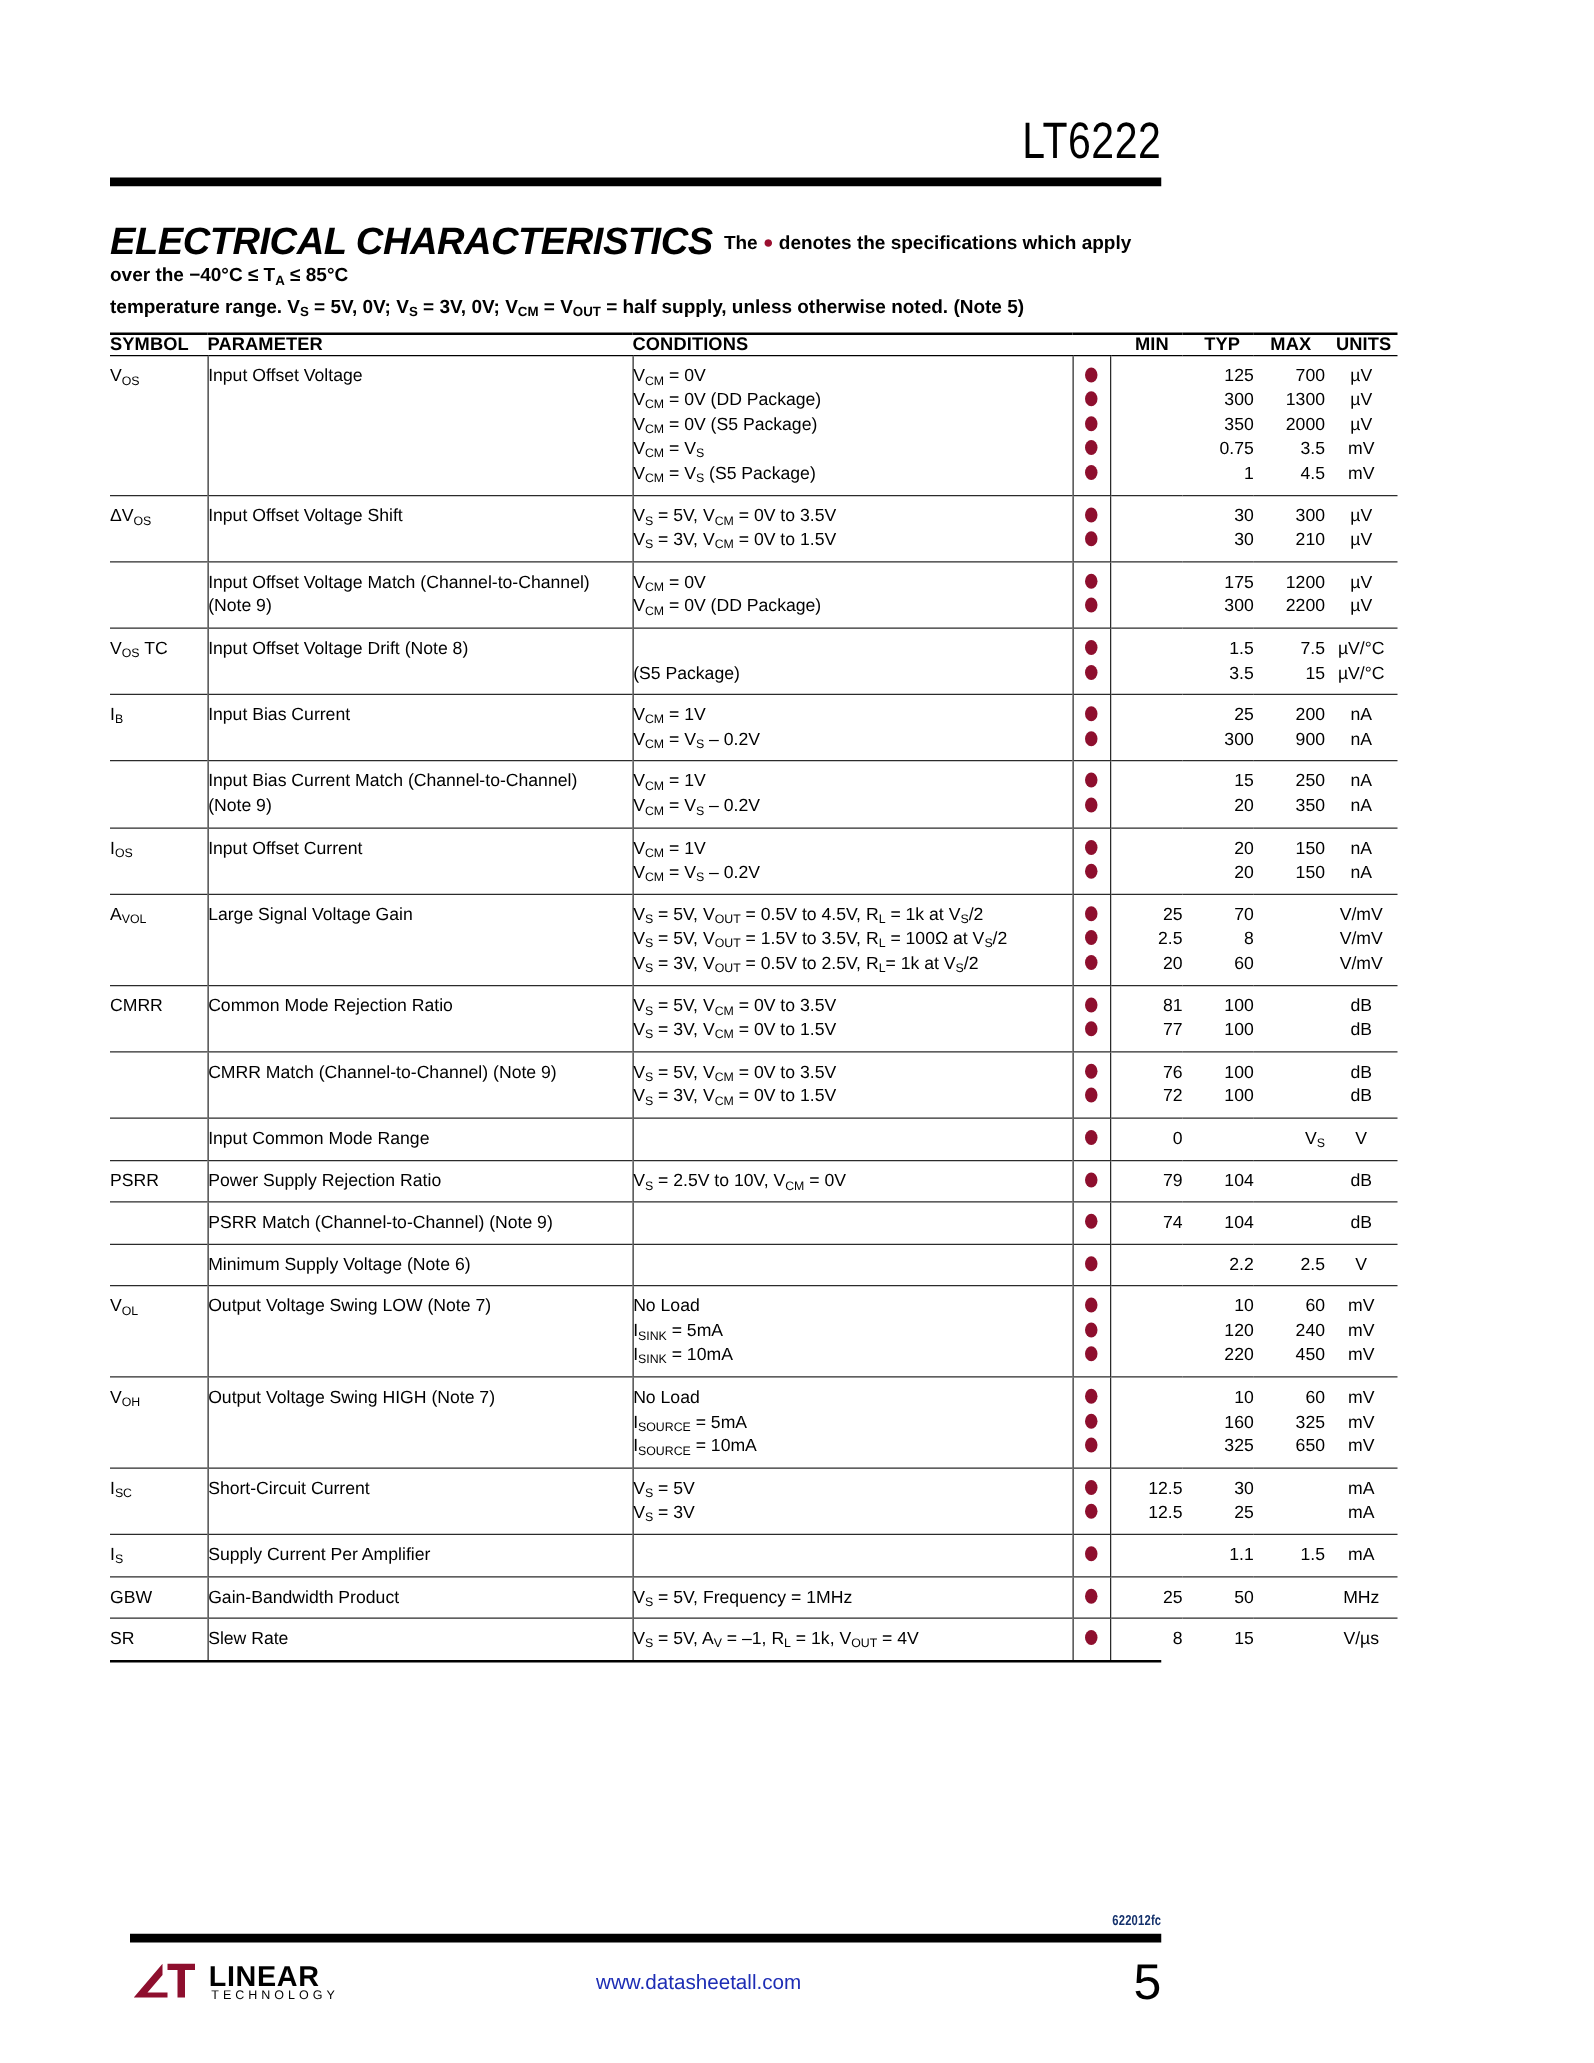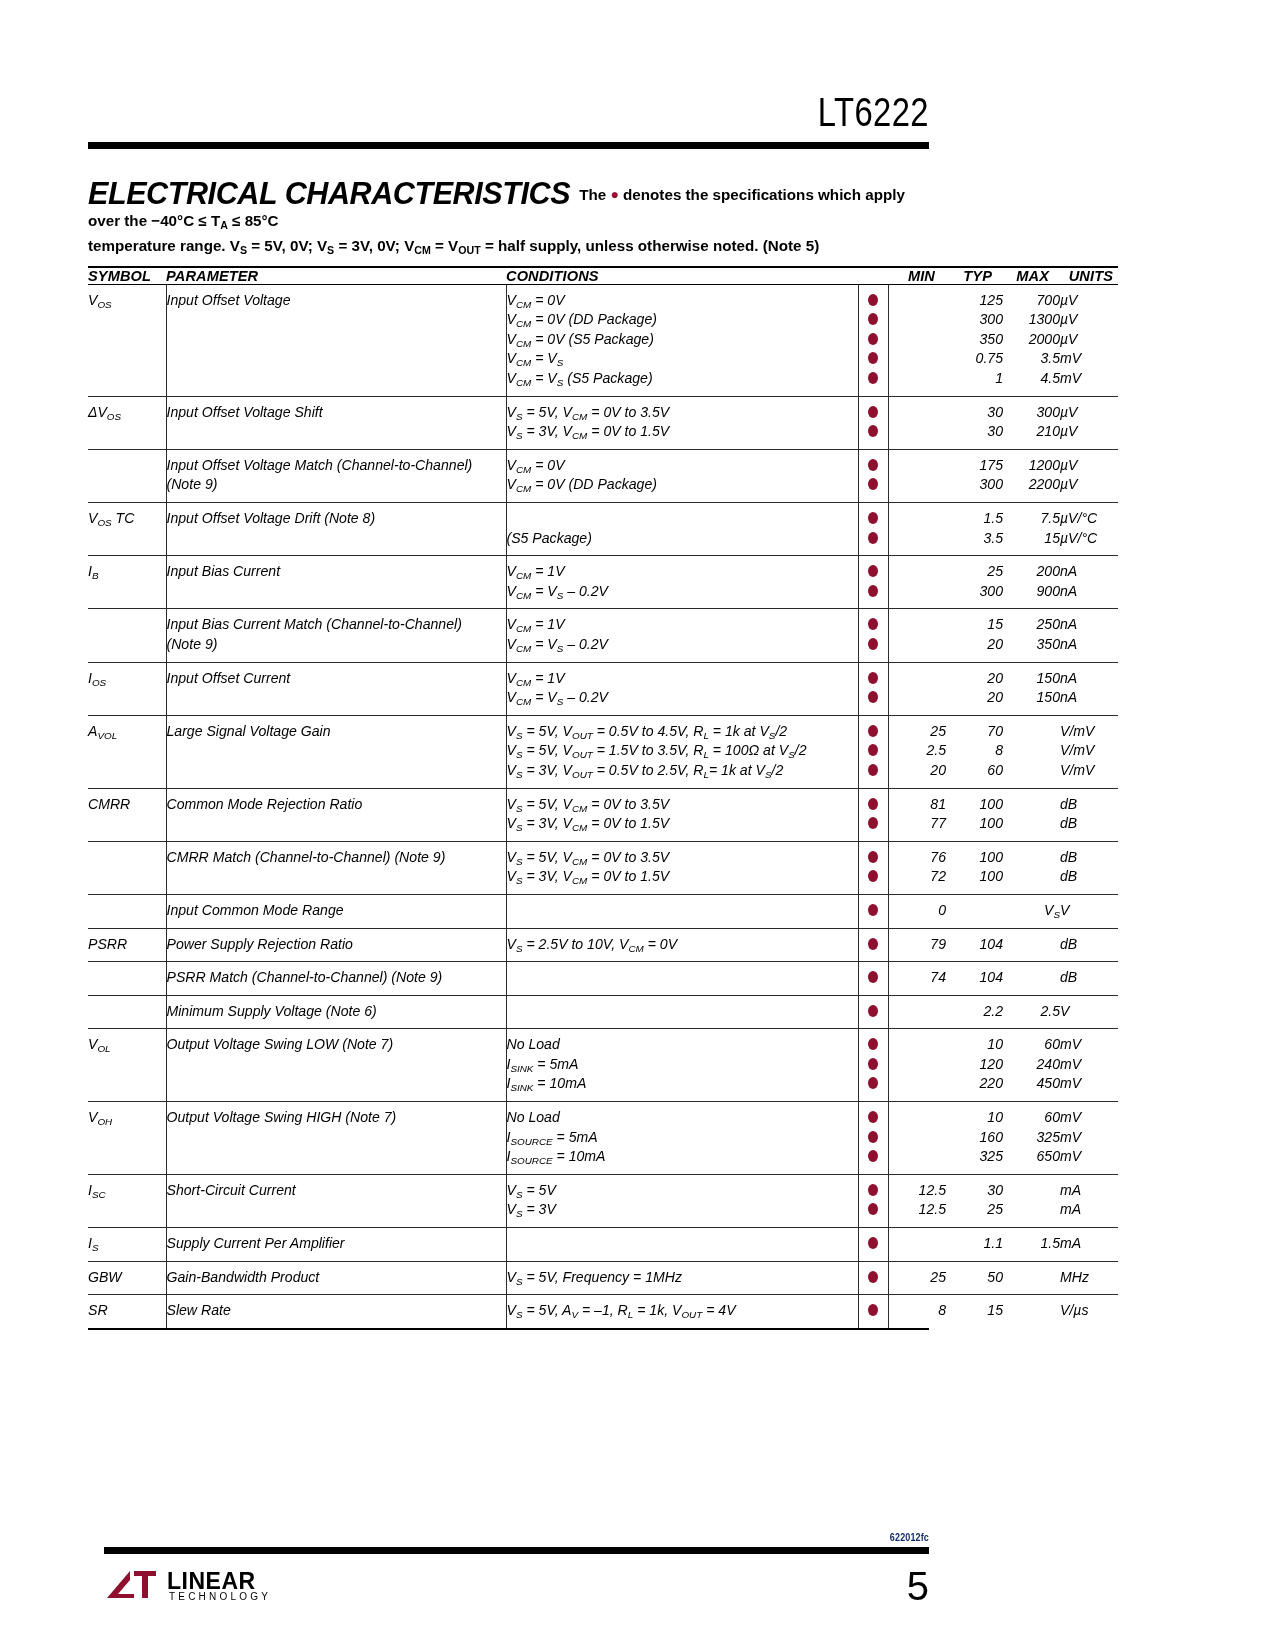--- a/index.html
+++ b/index.html
@@ -77,21 +77,20 @@
     vertical-align: 1px;
   }
 
   
   table.spec {
     margin-top: 9px;
     width: 100%;
     border-collapse: collapse;
     font-size: 14.1px;
     table-layout: fixed;
-    font-style: italic;
   }
   table.spec td, table.spec th {
     vertical-align: top;
     padding: 0;
   }
   .thead-row th {
     font-size: 14.6px;
     font-weight: 700;
     text-align: left;
     padding: 5px 6px 6px 6px;
@@ -121,21 +120,21 @@
   tr.datarow > td.c-param,
   tr.datarow > td.c-cond {
     border-right: 1.2px solid #2b2b2b;
   }
   tr.datarow > td.c-dot { border-right: 1.2px solid #2b2b2b; }
   td.c-symbol { padding-left: 6px; padding-right: 4px; }
   td.c-param  { padding-left: 8px; padding-right: 6px; }
   td.c-cond   { padding-left: 8px; padding-right: 6px; }
   td.c-dot    { text-align: center; }
   td.c-num    { text-align: right; padding-right: 12px; }
-  td.c-units  { text-align: left; padding-right: 5px; }
+  td.c-units  { text-align: center; padding-right: 5px; }
 
   .line {
     display: block;
     height: 19.6px;
     line-height: 19.6px;
     white-space: nowrap;
     overflow: visible;
   }
   .line.blank { visibility: hidden; }
 
@@ -949,17 +948,18 @@
           <svg width="56" height="36" viewBox="0 0 56 36" aria-hidden="true">
             <path d="M3 30 L26 3 L26 12 L14 26 L30 26 L30 30 Z" fill="#8E0F2E"></path>
             <path d="M30 3 L52 3 L52 8 L44 8 L44 30 L38 30 L38 8 L30 8 Z" fill="#8E0F2E"></path>
           </svg>
         </span>
         <span class="logo-text">
           <span class="logo-linear">LINEAR</span>
           <span class="logo-tech">TECHNOLOGY</span>
         </span>
       </div>
+      <a class="footer-url" href="#">www.datasheetall.com</a>
       <div class="page-num">5</div>
     </div>
   </div>
 
 </div>
 
 </body></html>

